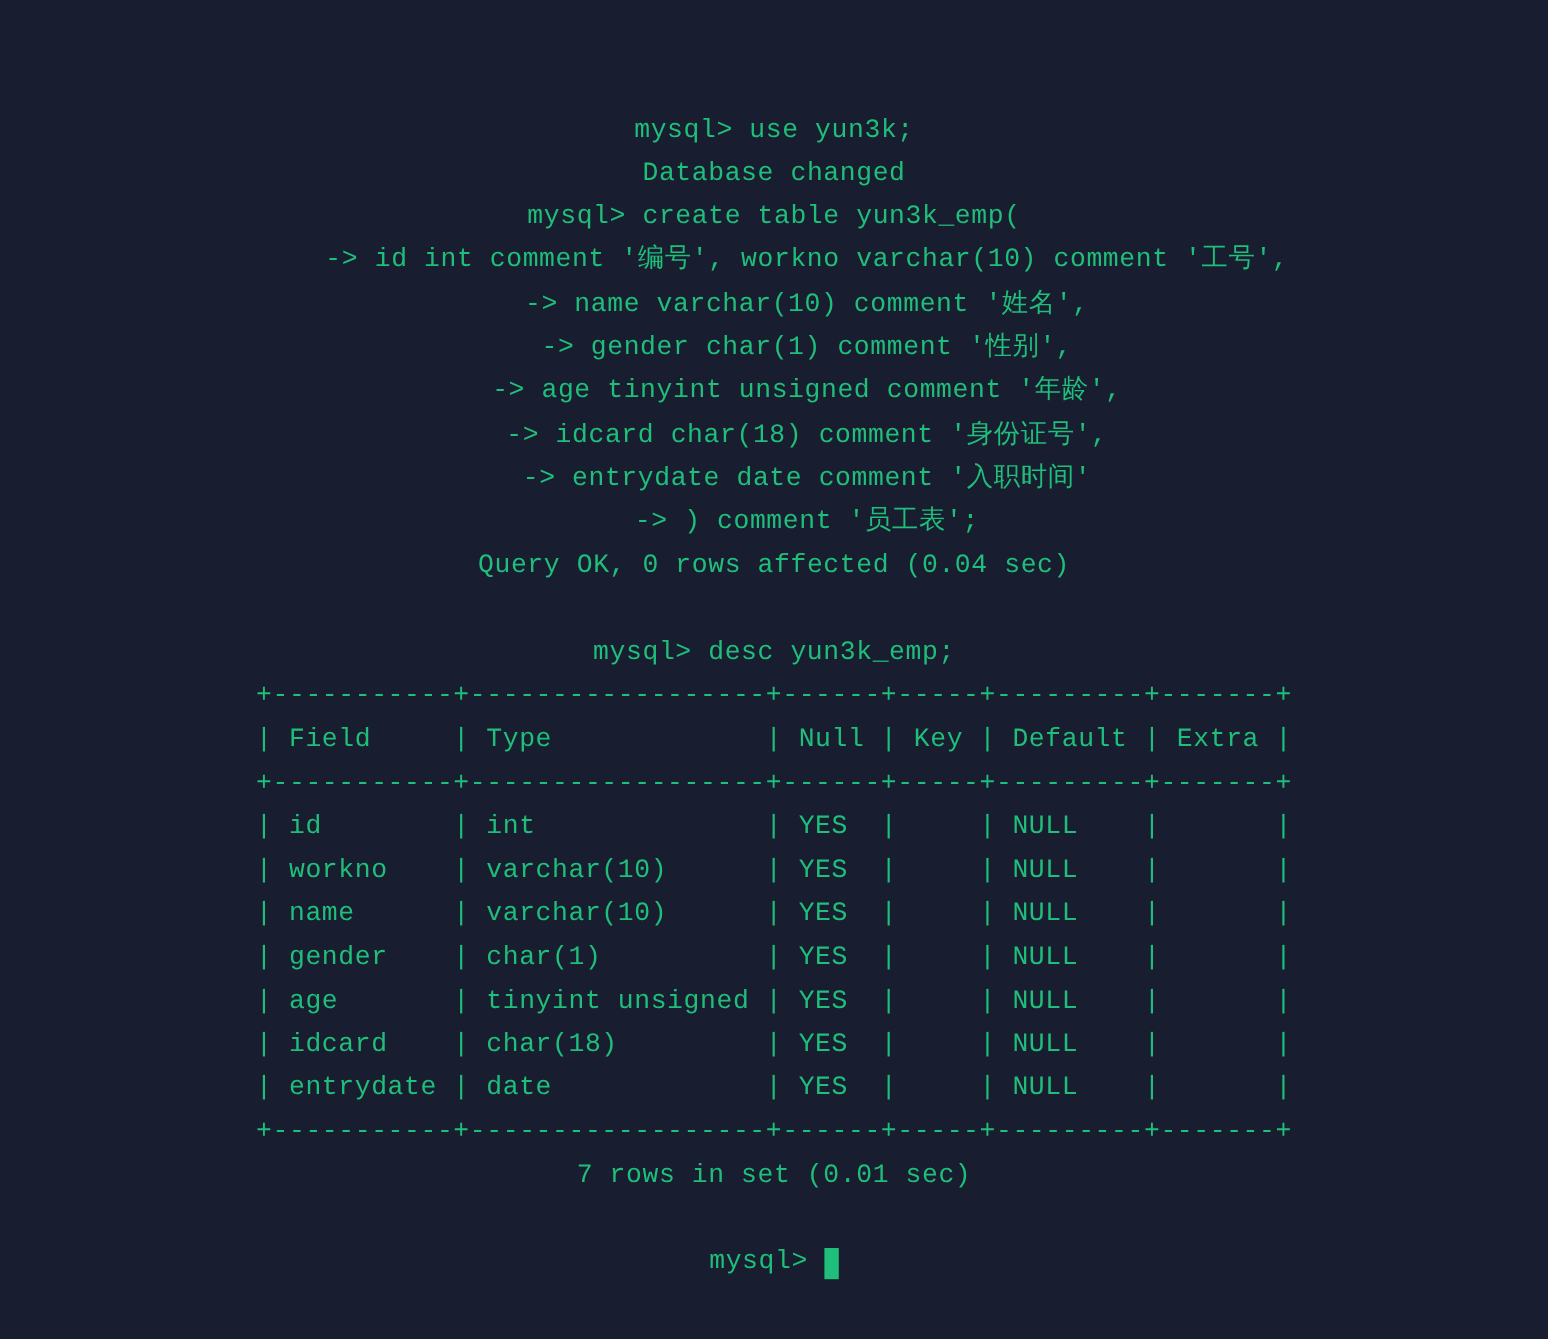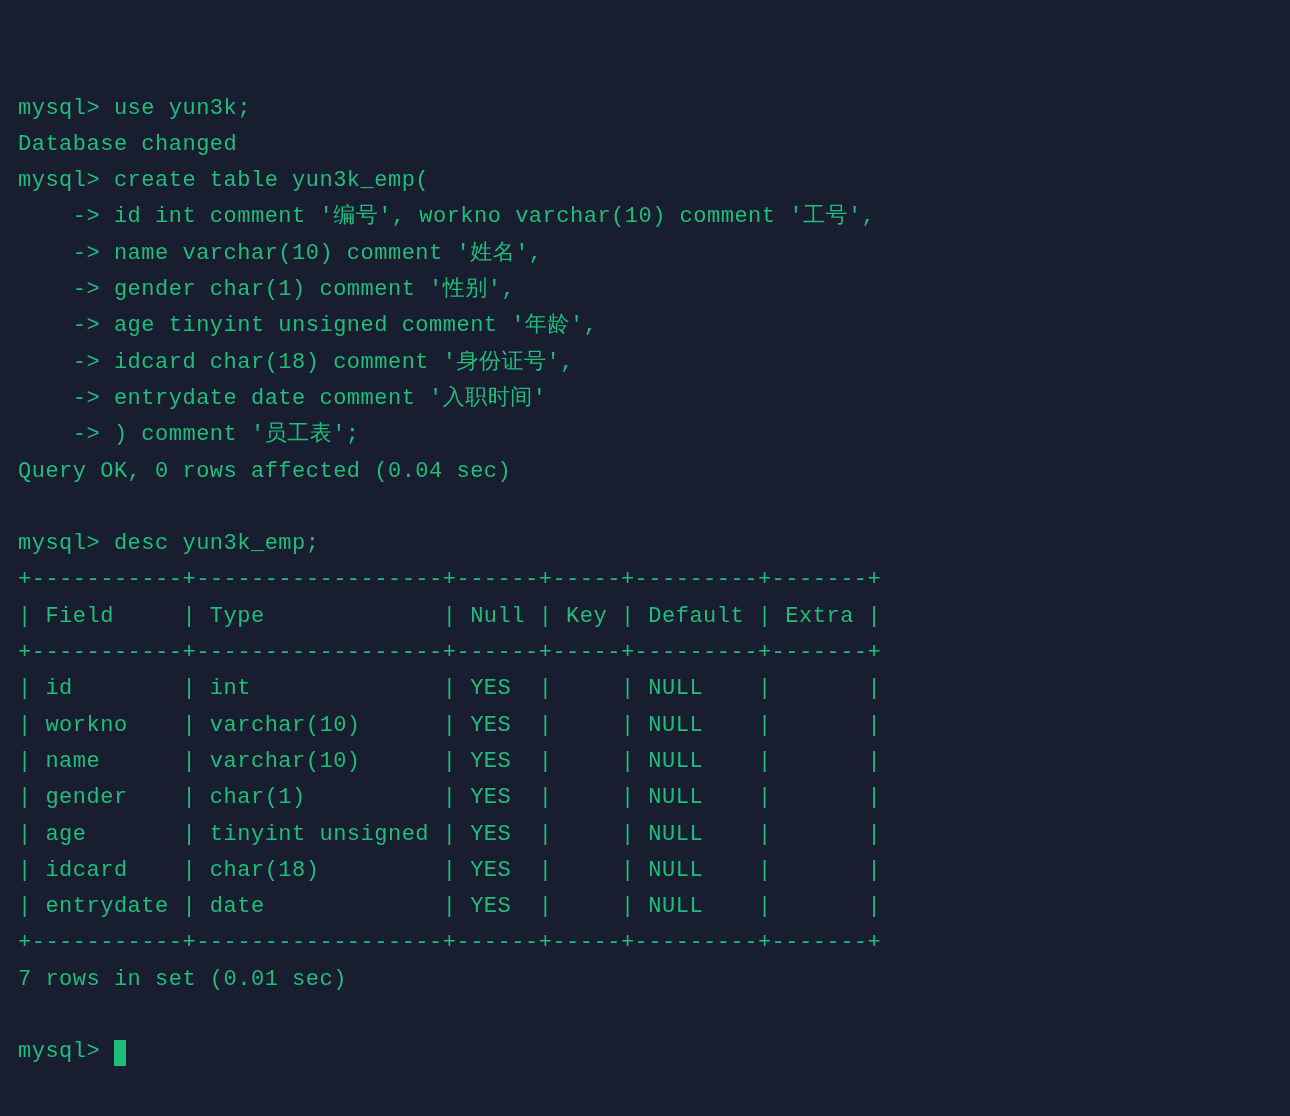--- a/index.html
+++ b/index.html
@@ -1,18 +1,19 @@
 <!DOCTYPE html>
 <html><head>
   <meta charset="utf-8">
   <style>
     * {
       margin: 0;
       padding: 0;
       box-sizing: border-box;
+      text-align: center;
     }
     body {
       background-color: #181d30;
       color: #1fbe7a;
       font-family: 'Menlo', 'Consolas', 'Courier New', monospace;
       font-size: 22px;
       line-height: 1.65;
       padding: 18px;
       white-space: pre;
       letter-spacing: 0.5px;

